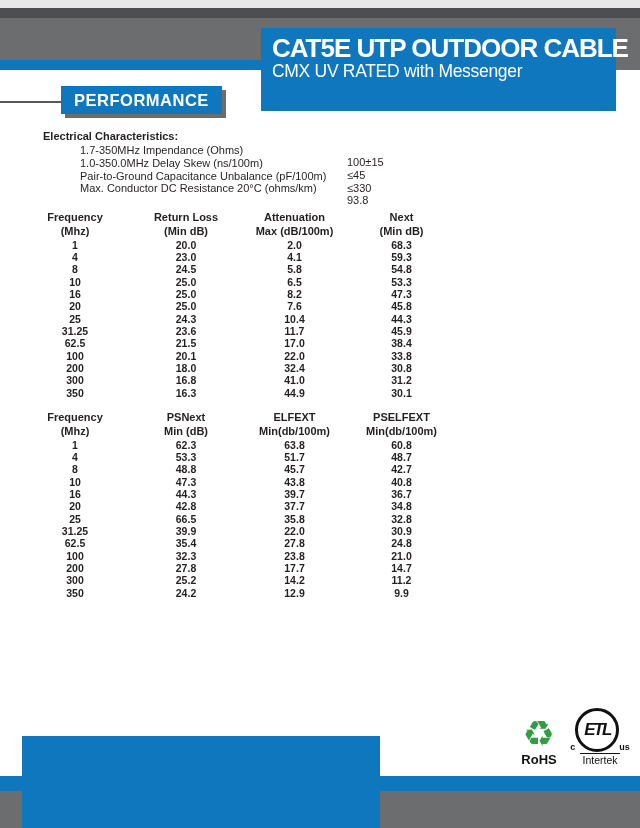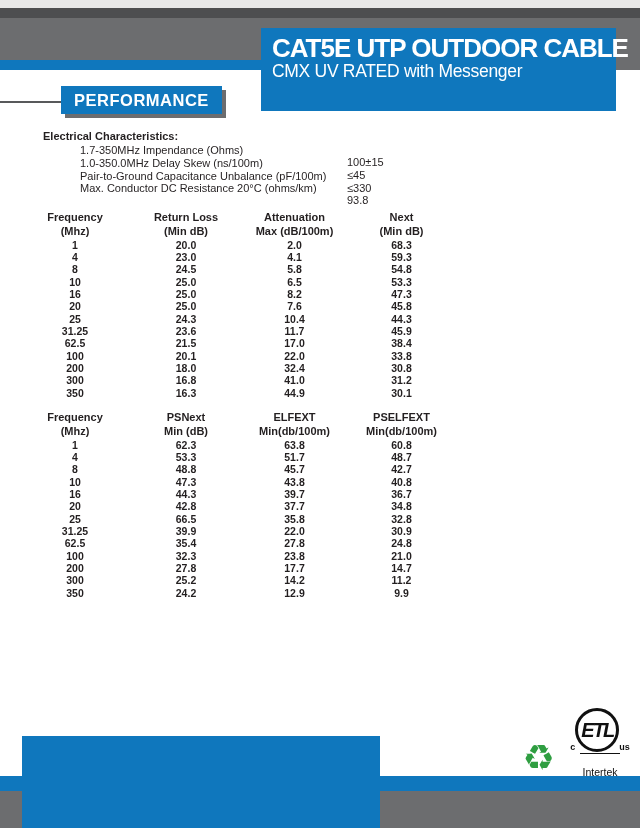--- a/index.html
+++ b/index.html
@@ -43,24 +43,24 @@
   
   .certs{position:absolute;right:10px;top:700px;display:flex;align-items:flex-end;gap:8px;}
   .rohs{display:flex;flex-direction:column;align-items:center;width:46px;}
   .rohs-mark{font-size:36px;line-height:38px;color:var(--green,#2f9e41);font-family:"DejaVu Sans",sans-serif;}
   .rohs-label{font-size:13px;font-weight:bold;color:#111;line-height:13px;text-align:center;}
   .etl{display:flex;flex-direction:column;align-items:center;width:60px;}
   .etl-top{display:flex;align-items:center;}
   .etl-circle{
     width:38px;height:38px;border:3px solid #111;border-radius:50%;
     display:flex;align-items:center;justify-content:center;
-    font-size:20px;font-weight:bold;font-style:italic;letter-spacing:-2px;color:#111;
+    font-size:17px;font-weight:bold;font-style:italic;letter-spacing:-2px;color:#111;
   }
   .etl-side{font-size:9px;font-weight:bold;color:#111;align-self:flex-end;line-height:10px;}
-  .etl-sub{font-size:10.5px;color:#111;border-top:1.5px solid #111;margin-top:1px;padding:12px 2px;line-height:12px;}
+  .etl-sub{font-size:10.5px;color:#111;border-top:1.5px solid #111;margin-top:1px;padding:0 2px;line-height:12px;}
   
   .band-bluestrip-bottom{position:absolute;left:0;top:768px;width:640px;height:15px;background:var(--blue,#0f77bd);}
   .band-gray-bottom{position:absolute;left:0;top:783px;width:640px;height:45px;background:var(--gray,#6c6d6f);}
   .bottom-blue-box{position:absolute;left:22px;top:728px;width:358px;height:94px;background:var(--blue,#0f77bd);}
 </style>
 </head>
 <body>
 
 <div class="page" style="--blue: #0f77bd; --gray: #6c6d6f; --dark-gray: #4d4e50; --text: #231f20; --green: #2f9e41;">
 

